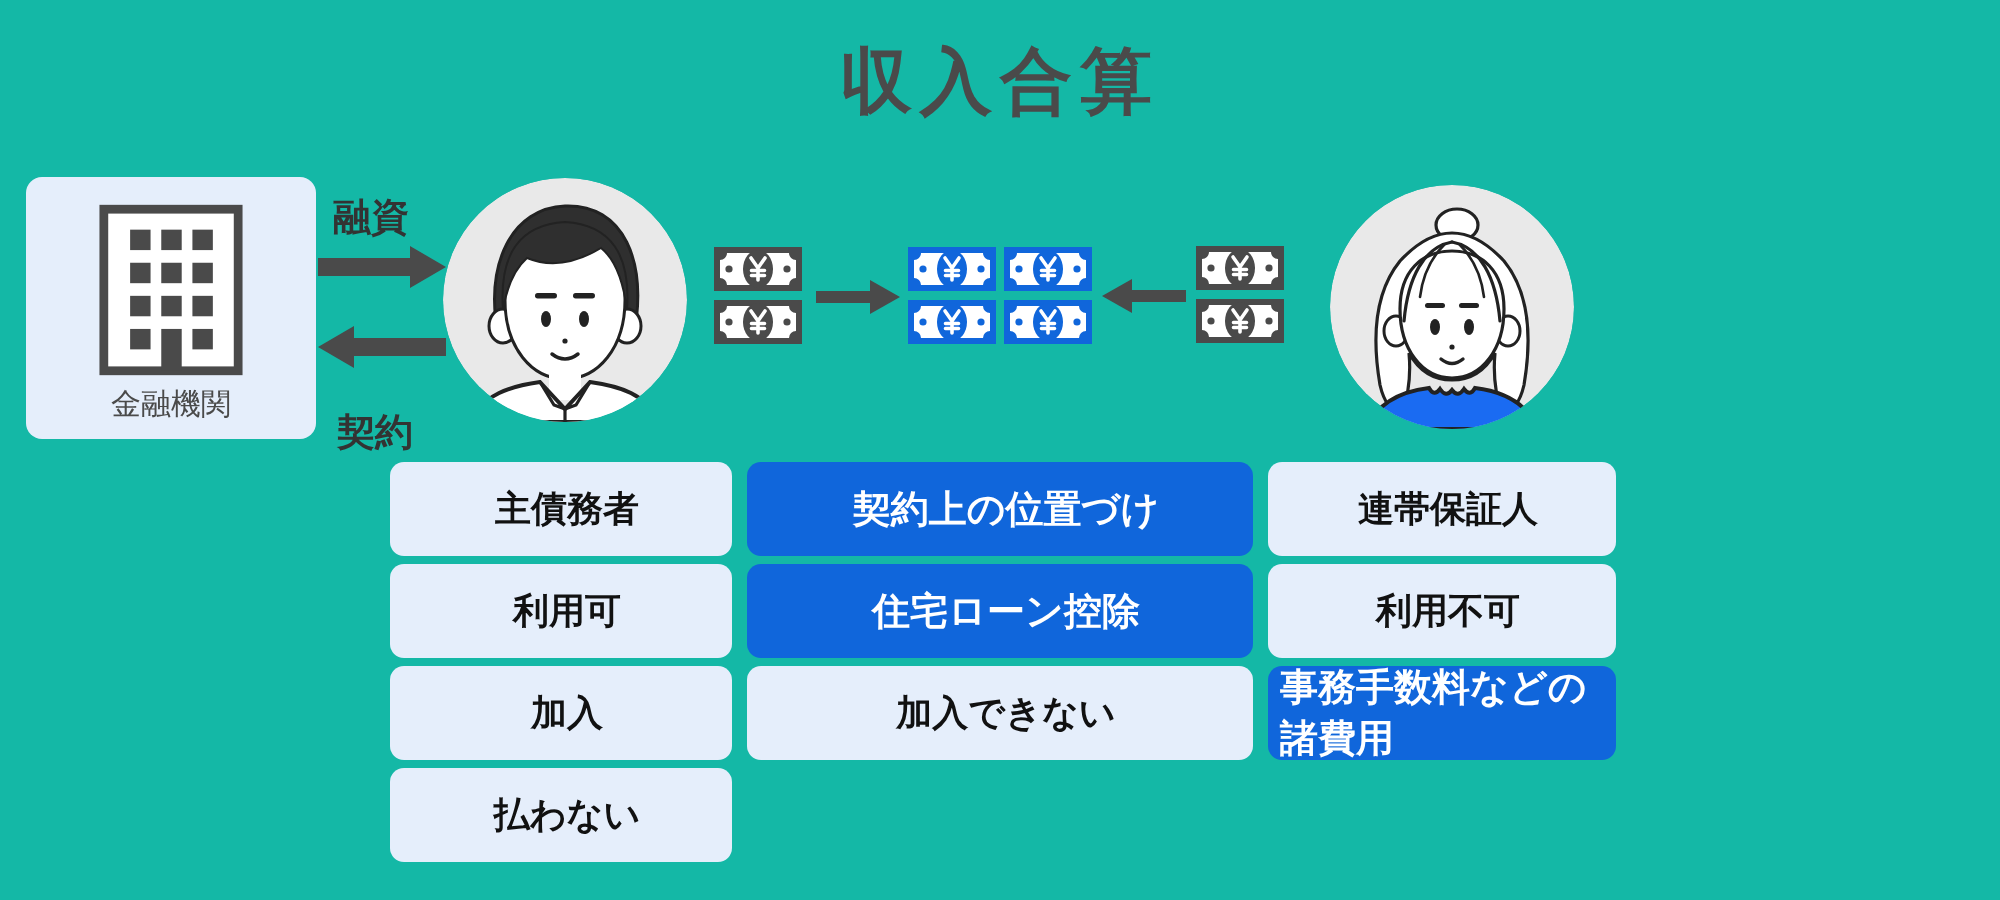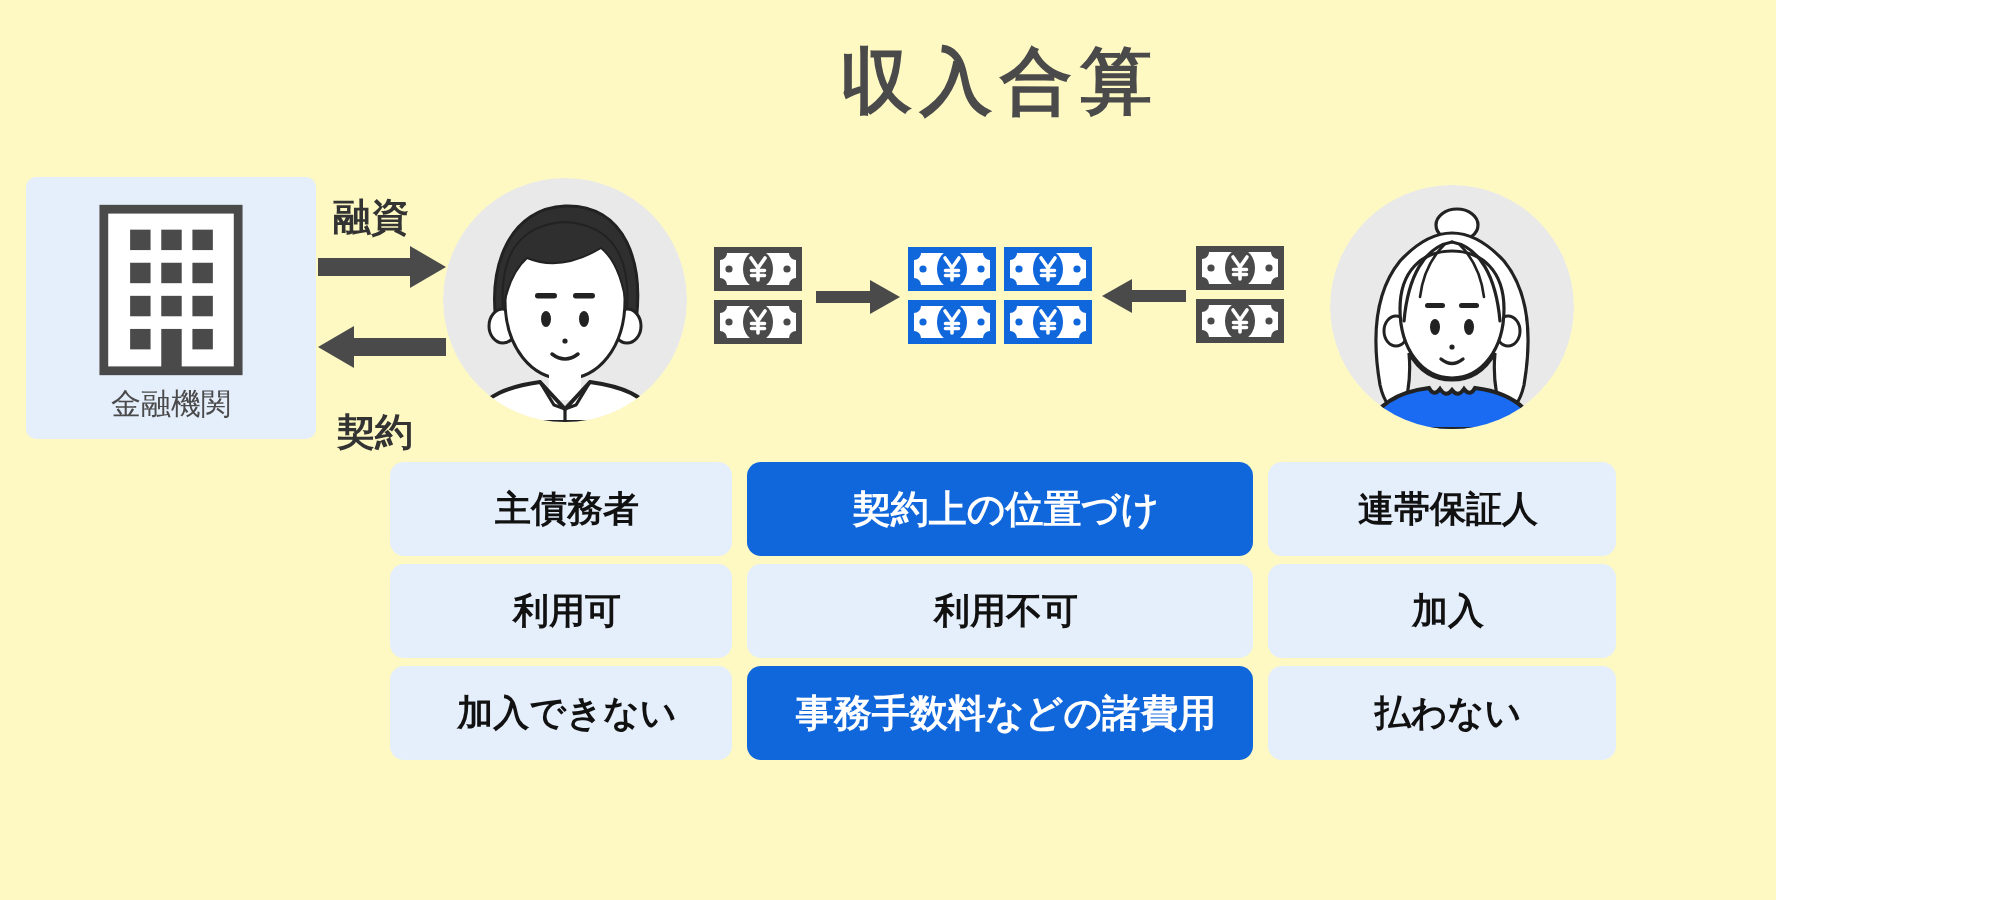--- a/index.html
+++ b/index.html
@@ -6,32 +6,32 @@
     --blue:#1066DB;
     --light-blue:#E5EEFB;
     --dark:#4A4A4A;
     --line:#222;
     --avatar-bg:#E9E9E9;
     --sweater:#1A6BF2;
   }
   *{margin:0;padding:0;box-sizing:border-box;}
   html,body{background:#fff;}
   body{font-family:"DejaVu Sans","Liberation Sans",sans-serif;}
-  .canvas{position:relative;width:1776px;height:900px;background:#fef9c3;overflow:hidden;}
+  .canvas{position:relative;width:2000px;height:900px;background:#14b8a6;overflow:hidden;}
 
   .title{
     position:absolute;left:0;top:34px;width:2000px;
     text-align:center;font-size:72px;font-weight:700;color:var(--dark);
     letter-spacing:8px;
   }
 
   
   .bank-box{
     position:absolute;left:26px;top:177px;width:290px;height:262px;
-    background:var(--light-blue);border-radius:10px;
+    background:var(--light-blue);border-radius:16px;
     display:flex;flex-direction:column;align-items:center;justify-content:flex-end;
   }
   .bank-box svg.building{position:absolute;top:24px;left:72px;}
   .bank-label{margin-bottom:14px;font-size:30px;font-weight:500;color:var(--dark);}
 
   
   .flow-label{position:absolute;font-size:38px;font-weight:700;color:#333;}
   .label-loan{left:333px;top:192px;}
   .label-contract{left:337px;top:372px;margin-top:35px;}
   .arr{position:absolute;}
@@ -208,20 +208,21 @@
       <path d="M36,244 C48,216 74,206 99,203 Q104,212 110,204 Q116,213 122,205 Q128,213 134,204 Q140,212 145,203 C170,206 196,216 208,244 Z" fill="#1A6BF2" stroke="#222" stroke-width="4"></path>
     </g>
   </svg>
 
   <div class="table">
     <div class="cell">主債務者</div>
     <div class="cell hl">契約上の位置づけ</div>
     <div class="cell">連帯保証人</div>
 
     <div class="cell">利用可</div>
+    <div class="cell hl">住宅ローン控除</div>
     <div class="cell">利用不可</div>
 
     <div class="cell">加入</div>
     <div class="cell">加入できない</div>
 
     <div class="cell hl">事務手数料などの諸費用</div>
     <div class="cell">払わない</div>
   </div>
 
 </div>

